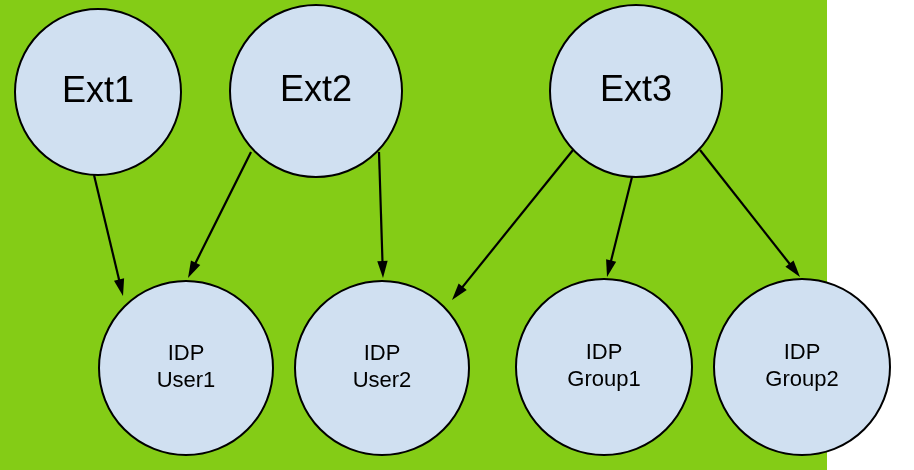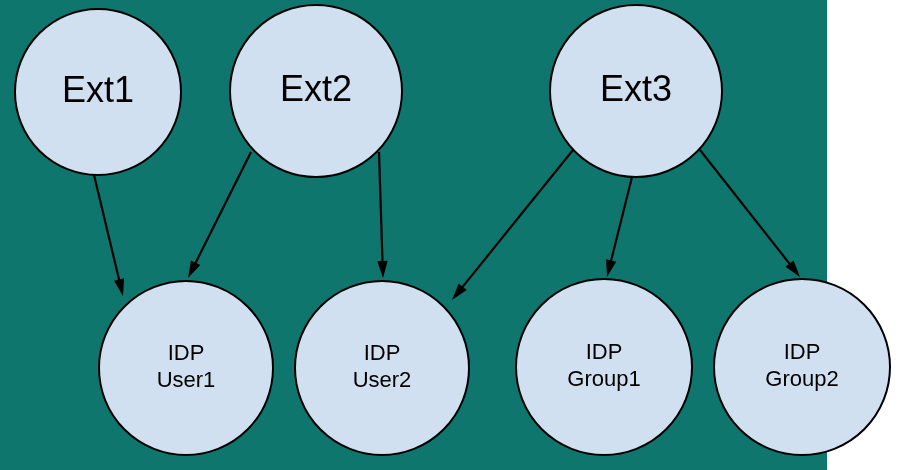--- a/index.html
+++ b/index.html
@@ -11,21 +11,21 @@
   body {
     font-family: "Liberation Sans", sans-serif;
     width: 914px;
     height: 470px;
     overflow: hidden;
   }
   #diagram-canvas {
     position: relative;
     width: 827px;
     height: 470px;
-    background: #0f766e;
+    background: #84cc16;
   }
   #diagram-svg {
     position: absolute;
     top: 0;
     left: 0;
     width: 914px;
     height: 470px;
     display: block;
   }
   .node-circle {

